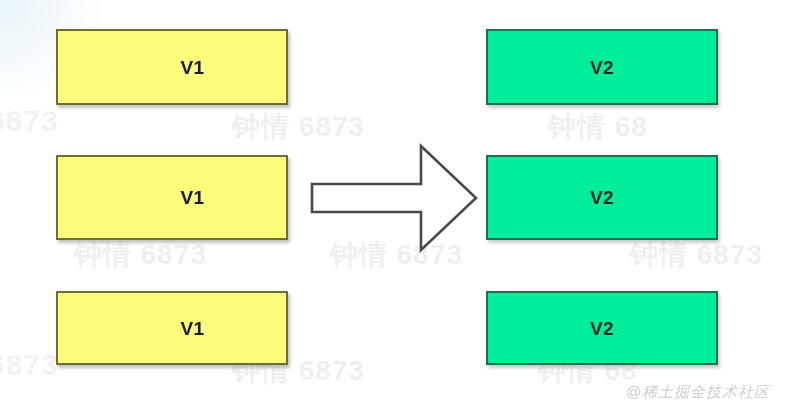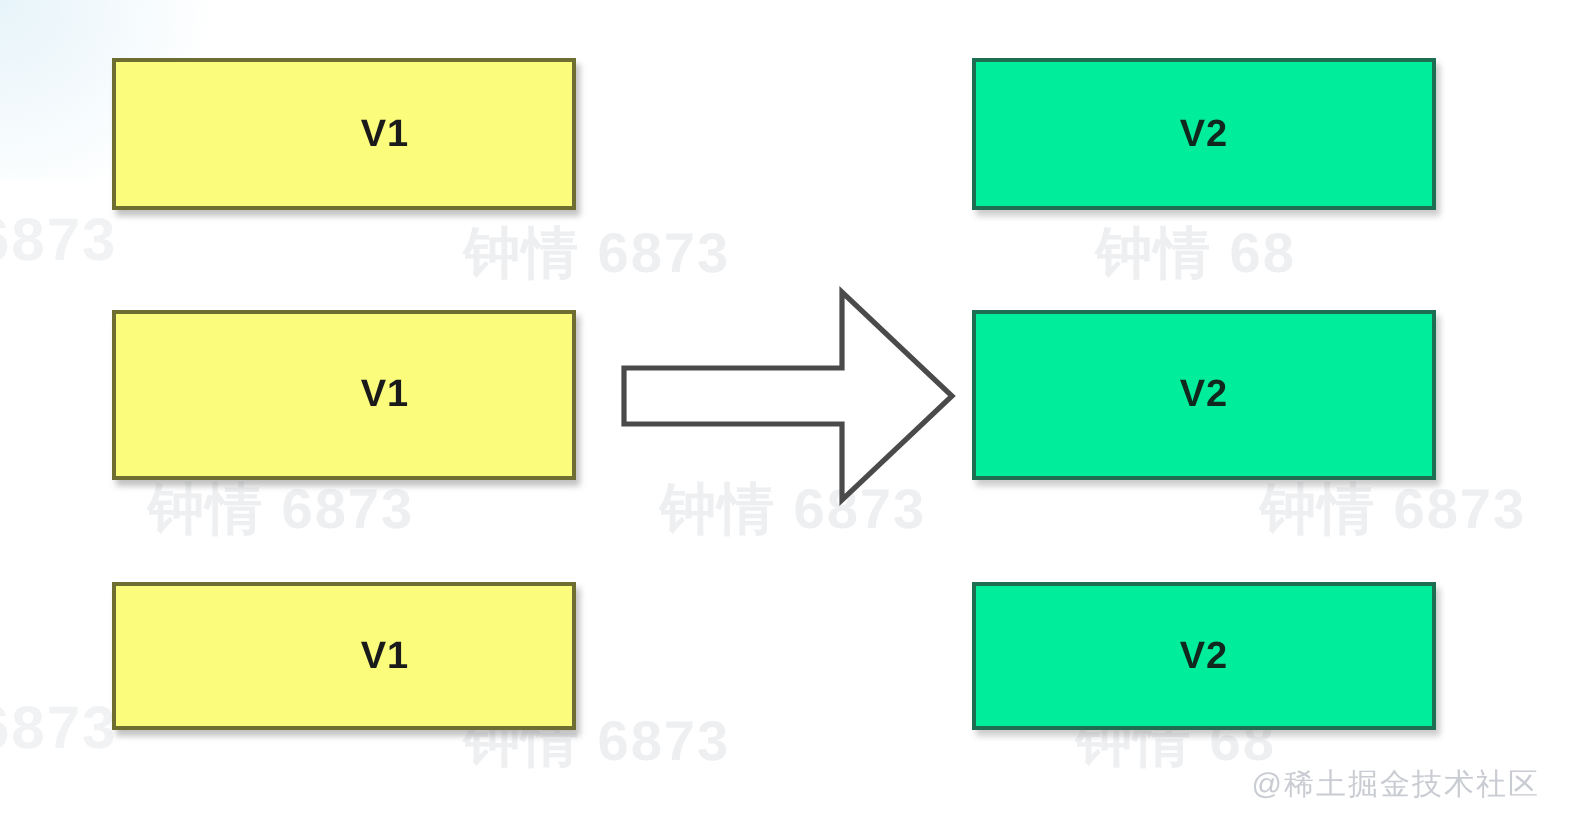--- a/index.html
+++ b/index.html
@@ -100,20 +100,21 @@
 
   .brand {
     position: absolute;
     right: 18px;
     bottom: 12px;
     font-size: 15px;
     color: #c9ccd2;
     white-space: nowrap;
     letter-spacing: 1px;
     user-select: none;
+    font-style: italic;
   }
 </style>
 </head>
 <body>
 
 <div id="canvas">
 
   <div class="corner-tint"></div>
 
   <div id="watermark-layer">

